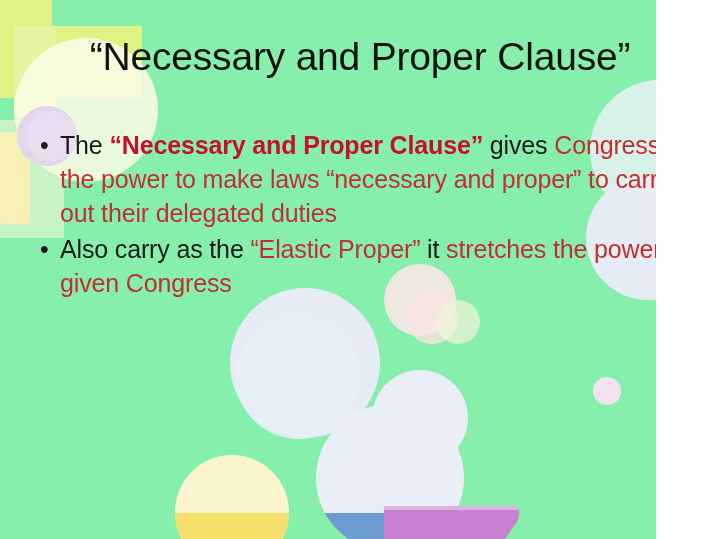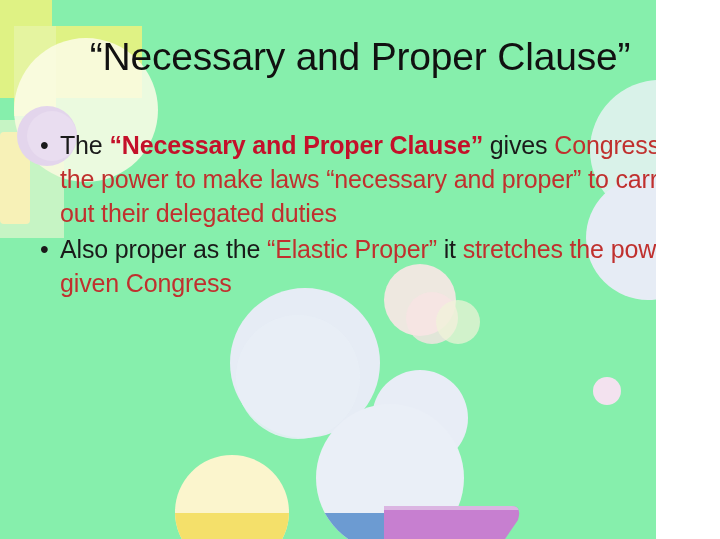--- a/index.html
+++ b/index.html
@@ -144,19 +144,19 @@
       <div class="bullet-row">
         <div class="bullet-mark">•</div>
         <div class="bullet-text">
           <span class="t-dark">The </span><span class="t-redb">“Necessary and Proper Clause”</span><span class="t-dark"> gives</span><span class="t-red"> Congress the power to make laws </span><span class="t-red">“necessary and proper”</span><span class="t-red"> to carry out their delegated duties</span>
         </div>
       </div>
 
       <div class="bullet-row">
         <div class="bullet-mark">•</div>
         <div class="bullet-text">
-          <span class="t-dark">Also proper as the </span><span class="t-red">“Elastic Proper”</span><span class="t-dark"> it </span><span class="t-red">stretches the power given Congress</span>
+          <span class="t-dark">Also carry as the </span><span class="t-red">“Elastic Proper”</span><span class="t-dark"> it </span><span class="t-red">stretches the power given Congress</span>
         </div>
       </div>
 
     </div>
   </div>
 </div>
 
 </body></html>

